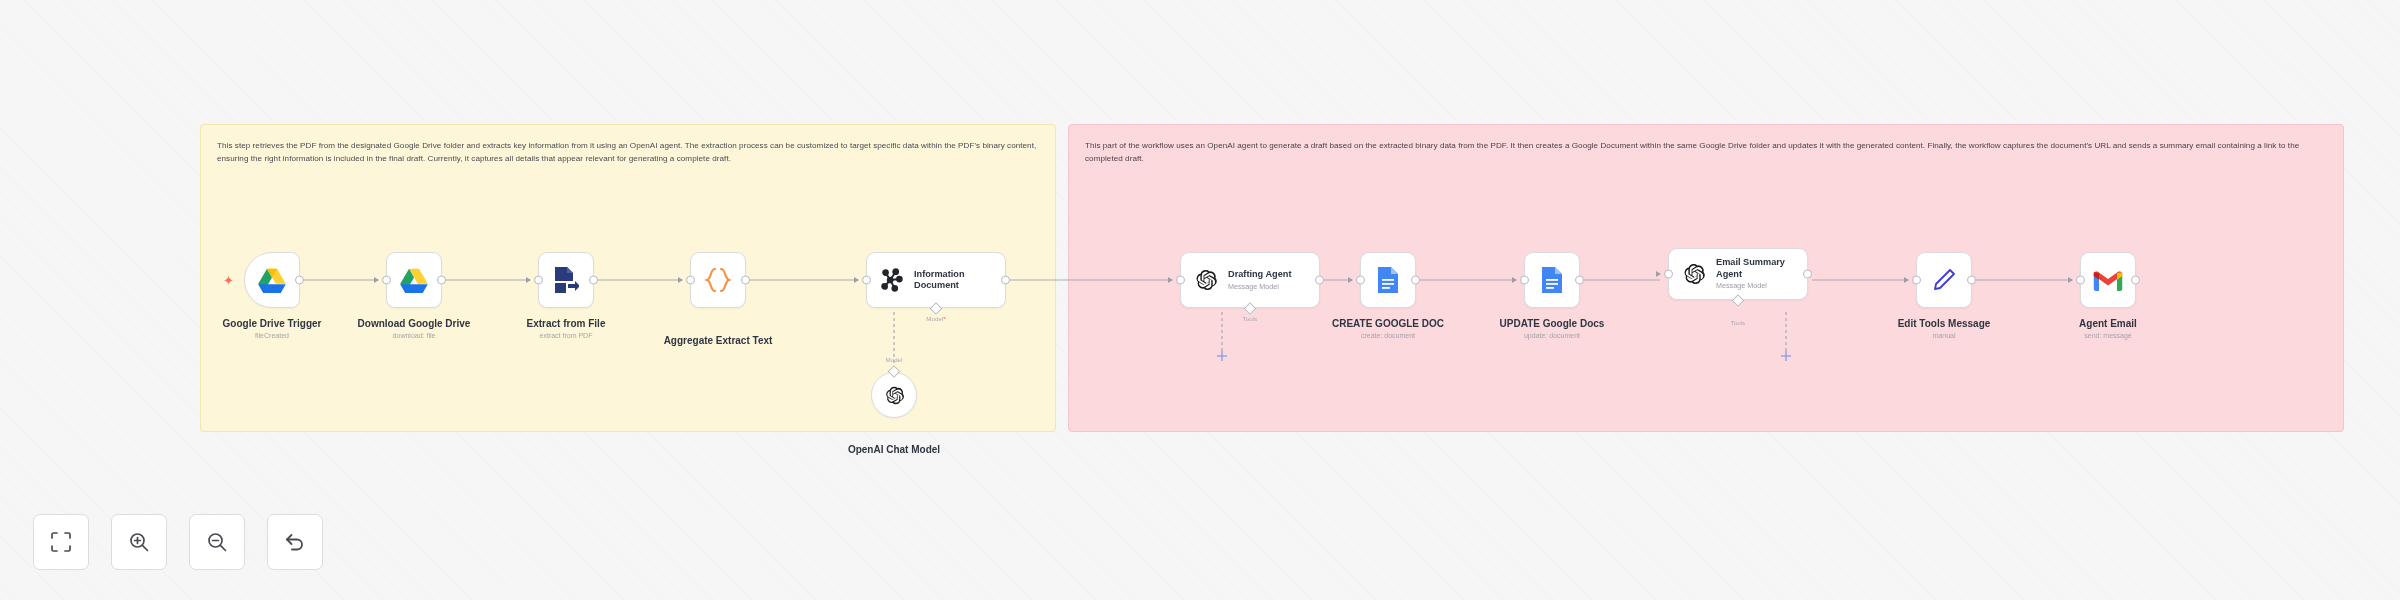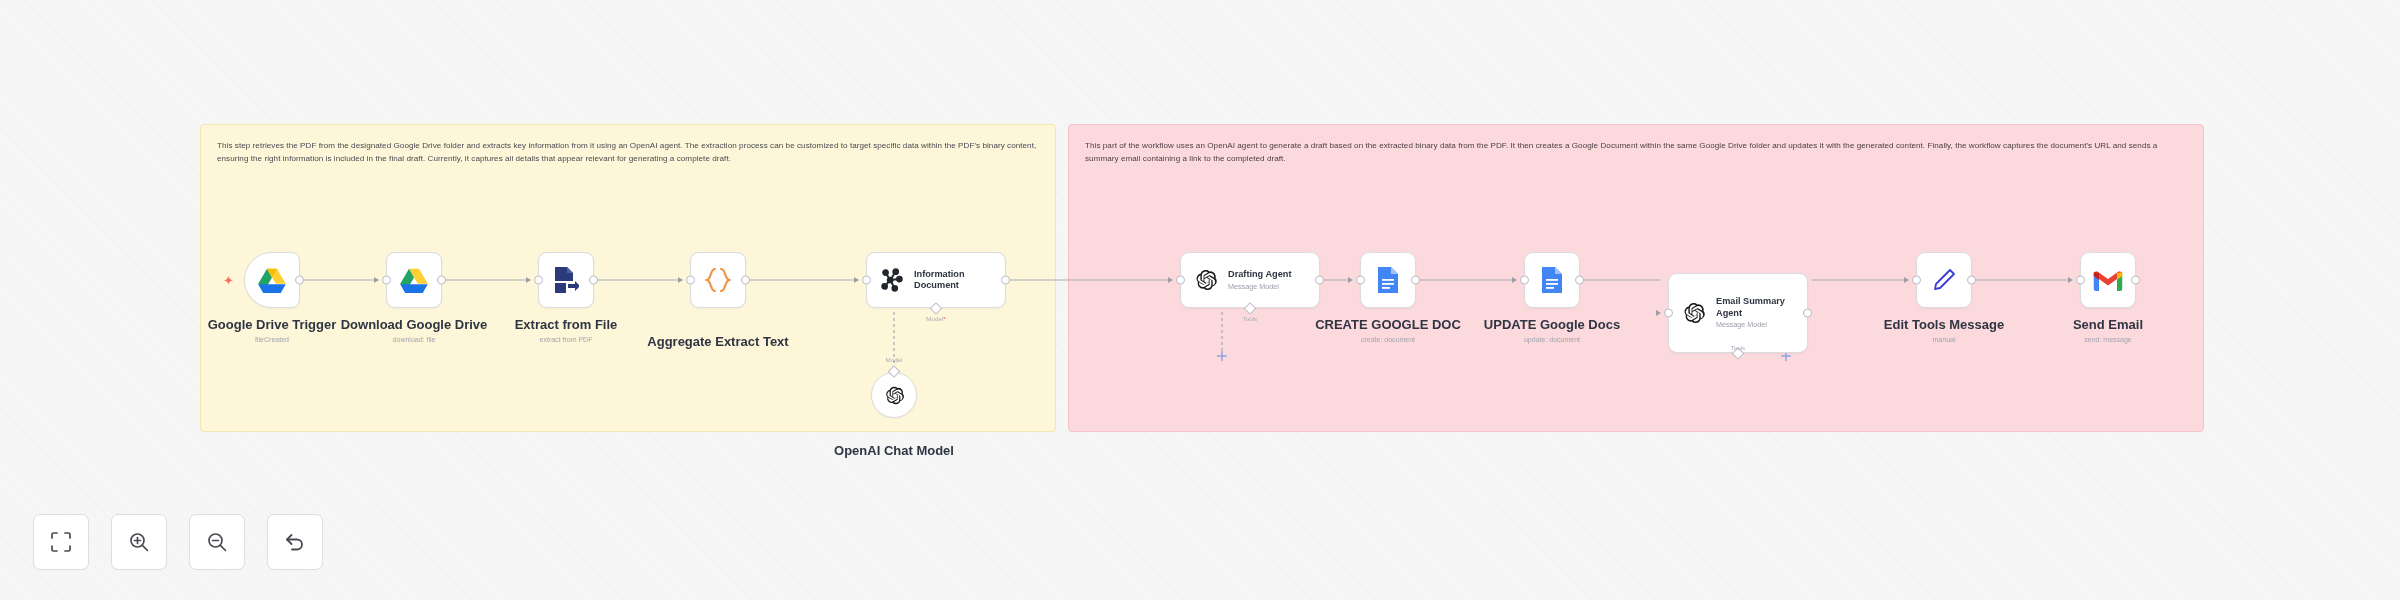--- a/index.html
+++ b/index.html
@@ -30,21 +30,21 @@
     letter-spacing: .05px;
     color: #4a4a52;
     display: block;
   }
   #note-yellow {
     left: 200px; top: 124px; width: 856px; height: 308px;
     background: #fdf6d8;
     border: 1px solid #f2e7ad;
   }
   #note-pink {
-    left: 1068px; top: 124px; width: 1136px; height: 308px;
+    left: 1068px; top: 124px; width: 1276px; height: 308px;
     background: #fbd9dc;
     border: 1px solid #f5c3c8;
   }
   #note-pink .sticky-text { color: #4e4046; }
 
   
   #edges { position: absolute; inset: 0; width: 2400px; height: 600px; pointer-events: none; }
 
   
   .node {
@@ -84,21 +84,21 @@
   }
 
   .node-caption {
     position: absolute;
     text-align: center;
     width: 220px;
     left: 50%;
     transform: translateX(-50%);
   }
   .node-caption .cap-title {
-    font-size: 13px; font-weight: 700; color: #2f3542; line-height: 1.3;
+    font-size: 10px; font-weight: 700; color: #2f3542; line-height: 1.3;
     white-space: nowrap;
   }
   .node-caption .cap-sub {
     font-size: 7px; color: #a4a4ae; line-height: 1.3; margin-top: 1px;
     white-space: nowrap;
   }
 
   
   .port {
     position: absolute;
@@ -357,21 +357,21 @@
     </svg>
     <div class="arrowhead"></div>
     <div class="port in"></div>
     <div class="port out"></div>
     <div class="node-caption" style="top:64px;">
       <div class="cap-title">UPDATE Google Docs</div>
       <div class="cap-sub">update: document</div>
     </div>
   </div>
 
-  <div class="node wide" style="left:1668px; top:248px; height:80px;margin-top:25px;">
+  <div class="node wide" style="left:1668px; top:248px; height:52px;">
     <svg width="24" height="24" viewBox="0 0 24 24">
       <path d="M21.5 10a5 5 0 0 0-.6-4.2 5.1 5.1 0 0 0-5.5-2.4A5 5 0 0 0 11.6 2a5.1 5.1 0 0 0-4.9 3.5A5 5 0 0 0 3.3 8a5.1 5.1 0 0 0 .6 5.9 5 5 0 0 0 .4 4.2 5.1 5.1 0 0 0 5.5 2.4A5 5 0 0 0 13.6 22a5.1 5.1 0 0 0 4.9-3.5 5 5 0 0 0 3.3-2.4 5.1 5.1 0 0 0-.3-6.1zM13.6 20.4a3.8 3.8 0 0 1-2.4-.9l.1-.1 4-2.3a.65.65 0 0 0 .3-.6v-5.6l1.7 1v4.7a3.8 3.8 0 0 1-3.7 3.8zM5.5 17a3.8 3.8 0 0 1-.5-2.6l.1.1 4 2.3a.65.65 0 0 0 .7 0l4.9-2.8v2l-4.1 2.4a3.8 3.8 0 0 1-5.1-1.4zM4.4 8.9a3.8 3.8 0 0 1 2-1.7v4.8a.65.65 0 0 0 .3.6l4.9 2.8-1.7 1-4.1-2.4a3.8 3.8 0 0 1-1.4-5.1zm14 3.3l-4.9-2.9 1.7-1 4.1 2.4a3.8 3.8 0 0 1-.6 6.8v-4.8a.65.65 0 0 0-.3-.5zm1.7-2.5l-.1-.1-4-2.4a.65.65 0 0 0-.7 0L10.4 10V8l4.1-2.4a3.8 3.8 0 0 1 5.6 4.1zM9.5 13.1l-1.7-1V7.4a3.8 3.8 0 0 1 6.2-2.9l-.1.1-4 2.3a.65.65 0 0 0-.3.6zm.9-2l2.2-1.3 2.2 1.3v2.5l-2.2 1.3-2.2-1.3z" fill="#1a1a1a"></path>
     </svg>
     <div class="node-inner-label">
       <div class="node-inner-title">Email Summary Agent</div>
       <div class="node-inner-sub">Message Model</div>
     </div>
     <div class="arrowhead"></div>
     <div class="port in"></div>
     <div class="port out"></div>
@@ -398,21 +398,21 @@
       <path d="M1 6 a3 3 0 0 1 3-3 h2 l14 10 L34 3 h2 a3 3 0 0 1 3 3 v2 l-19 13.5 L1 8 z" fill="#ea4335"></path>
       <path d="M1 8 L1 26 a3 3 0 0 0 3 3 h4 V13 z" fill="#4285f4"></path>
       <path d="M39 8 L39 26 a3 3 0 0 1 -3 3 h-4 V13 z" fill="#34a853"></path>
       <path d="M1 4 L1 9 L8 14 V5 z" fill="#c5221f"></path>
       <path d="M39 4 L39 9 L32 14 V5 z" fill="#fbbc04"></path>
     </svg>
     <div class="arrowhead"></div>
     <div class="port in"></div>
     <div class="port out"></div>
     <div class="node-caption" style="top:64px;">
-      <div class="cap-title">Send Email</div>
+      <div class="cap-title">Agent Email</div>
       <div class="cap-sub">send: message</div>
     </div>
   </div>
 
   <div id="toolbar">
     <div class="tool-btn">
       <svg width="22" height="22" viewBox="0 0 22 22">
         <g stroke="#4a4a52" stroke-width="1.7" fill="none" stroke-linecap="round">
           <path d="M2 7 V3.5 A1.5 1.5 0 0 1 3.5 2 H7"></path>
           <path d="M15 2 H18.5 A1.5 1.5 0 0 1 20 3.5 V7"></path>

